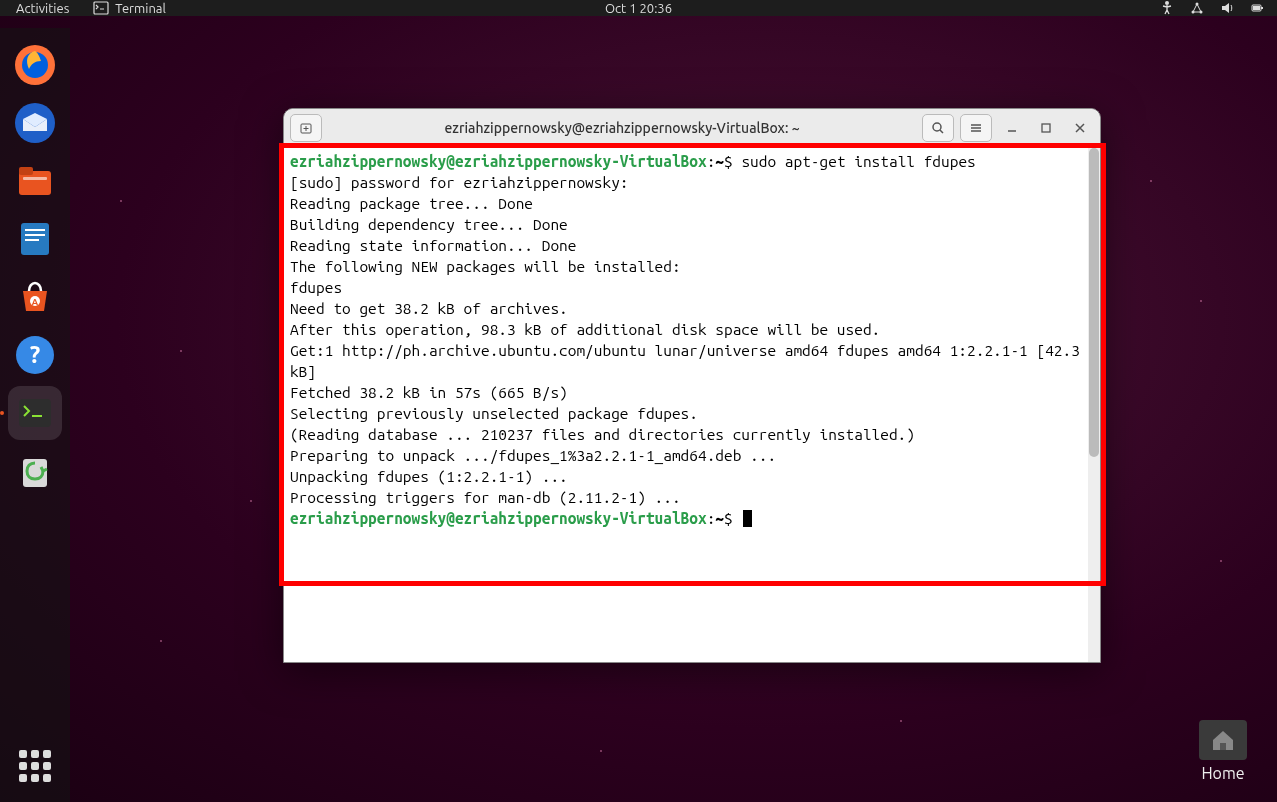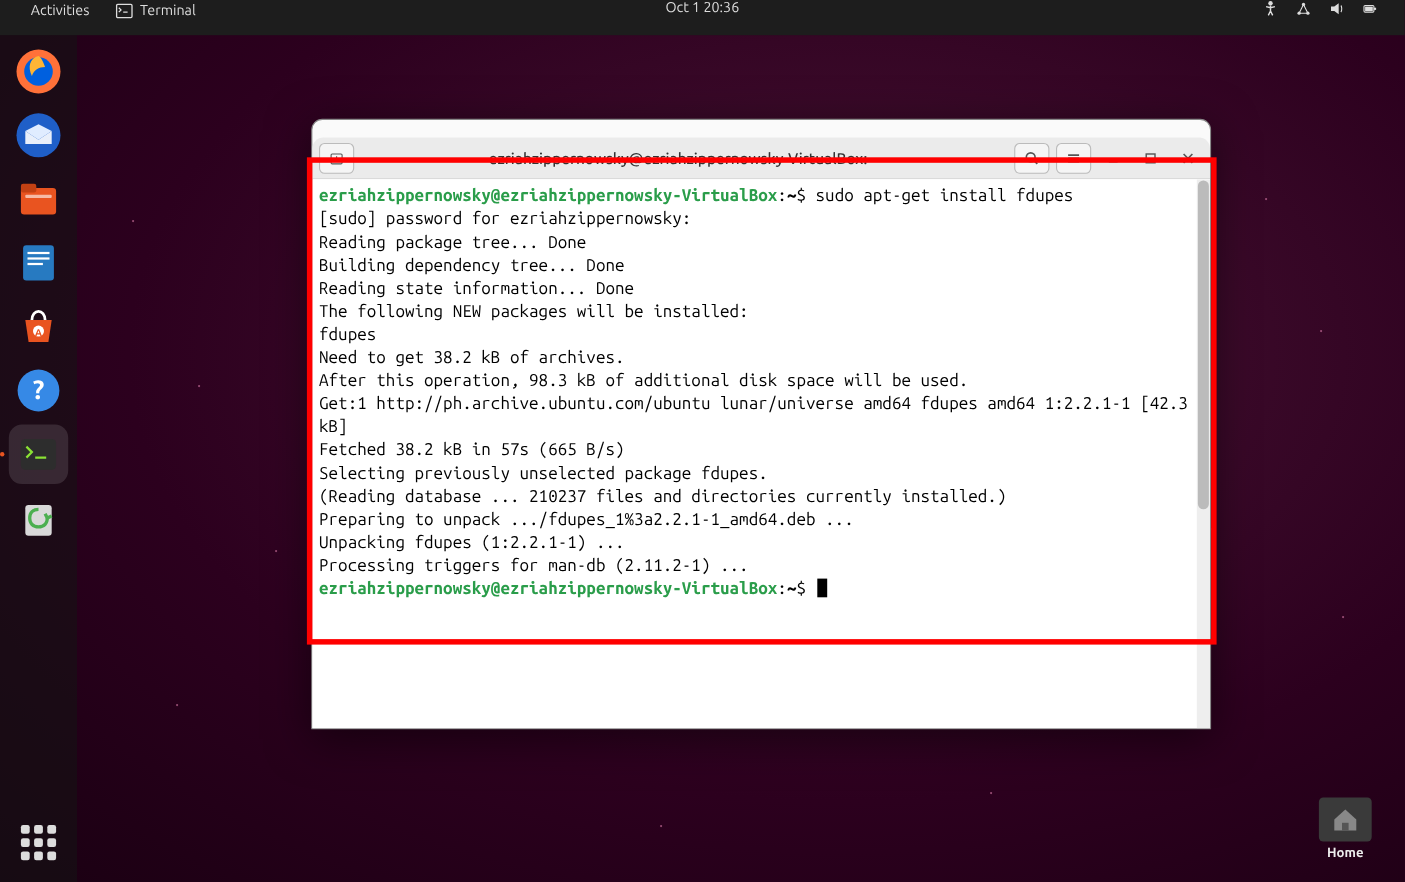--- a/index.html
+++ b/index.html
@@ -11,22 +11,22 @@
       position: relative;
     }
     .desktop-bg {
       position: absolute; inset: 0;
       background: radial-gradient(ellipse at 60% 40%, #4a1435 0%, #2c001e 60%, #1a0012 100%);
       z-index: 0;
     }
     .star { position: absolute; width: 2px; height: 2px; background: rgba(255,150,200,0.5); border-radius: 50%; }
     .topbar {
       position: relative; z-index: 10;
-      height: 32px; background: #1d1d1d; color: #ddd;
-      display: flex; align-items: flex-start; padding: 0 24px;
+      height: 16px; background: #1d1d1d; color: #ddd;
+      display: flex; align-items: center; padding: 0 12px;
       font-size: 13px;
     }
     .topbar-left { display: flex; gap: 16px; align-items: center; }
     .topbar-item { display: flex; align-items: center; gap: 6px; cursor: pointer; padding: 2px 4px; }
     .topbar-center { position: absolute; left: 50%; transform: translateX(-50%); }
     .topbar-right { margin-left: auto; display: flex; gap: 14px; align-items: center; }
     .topbar-right svg { fill: #ddd; }
     .dock {
       position: absolute; left: 0; top: 28px; bottom: 0;
       width: 70px; background: rgba(20,20,20,0.55);
@@ -53,35 +53,34 @@
 
     .desktop-icon {
       position: absolute; right: 30px; bottom: 20px;
       display: flex; flex-direction: column; align-items: center;
       gap: 4px; cursor: pointer; z-index: 2;
     }
     .desktop-icon .folder {
       width: 48px; height: 40px; background: #3a3a3a; border-radius: 4px;
       display: flex; align-items: center; justify-content: center;
     }
-    .desktop-icon .label { color: #eee; font-size: 12px; font-weight: bold; }
+    .desktop-icon .label { color: #eee; font-size: 16px; }
 
     .terminal-window {
       position: absolute; left: 283px; top: 108px;
       width: 818px; height: 555px;
       background: #fafafa; border-radius: 10px 10px 0 0;
       box-shadow: 0 8px 40px rgba(0,0,0,0.5);
       z-index: 3; display: flex; flex-direction: column;
       border: 1px solid #888;
     }
     .titlebar {
       height: 38px; background: #ebebeb; border-bottom: 1px solid #ccc;
       display: flex; align-items: center; padding: 0 6px; gap: 6px;
       border-radius: 10px 10px 0 0;
-      margin-top: 16px;
     }
     .tb-btn {
       width: 32px; height: 28px; border: 1px solid #bbb; border-radius: 5px;
       background: #f5f5f5; display: flex; align-items: center; justify-content: center;
       cursor: pointer; font-size: 16px; color: #333;
     }
     .tb-title { flex: 1; text-align: center; font-size: 14px; color: #333; font-weight: 500; }
     .tb-win { width: 28px; height: 28px; display: flex; align-items: center; justify-content: center; cursor: pointer; font-size: 14px; color: #444; }
 
     .terminal-highlight {

